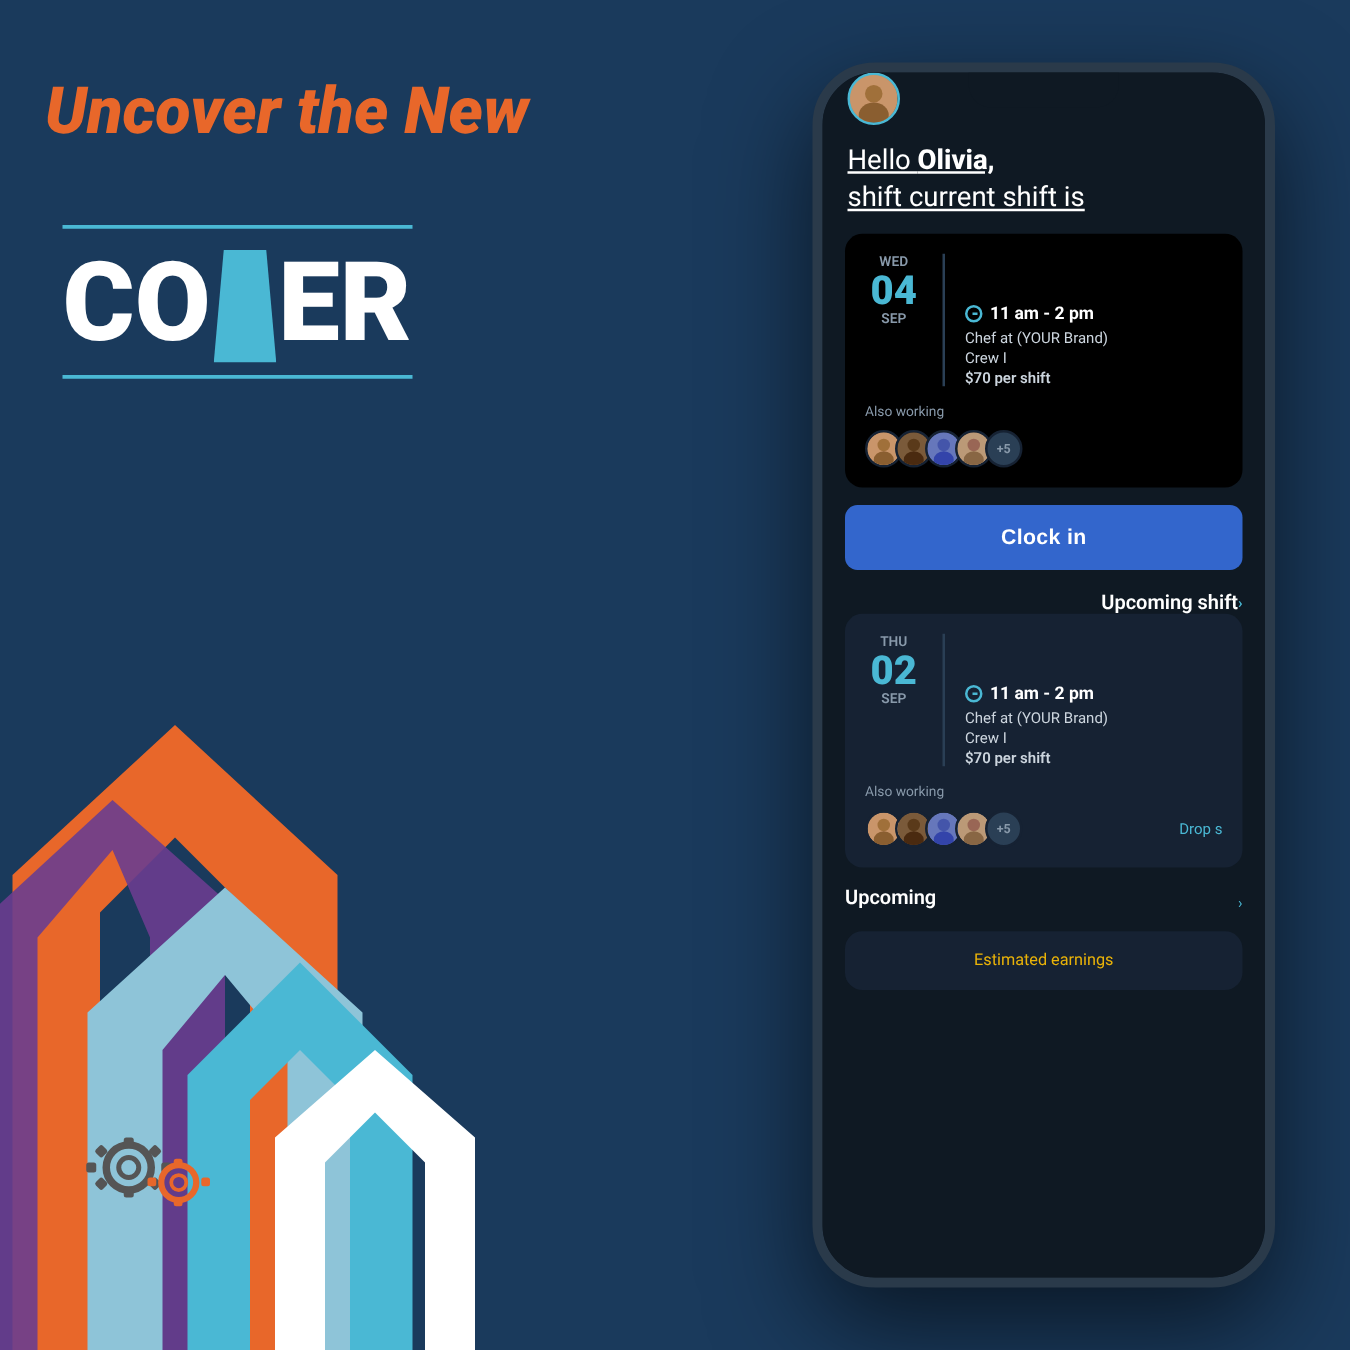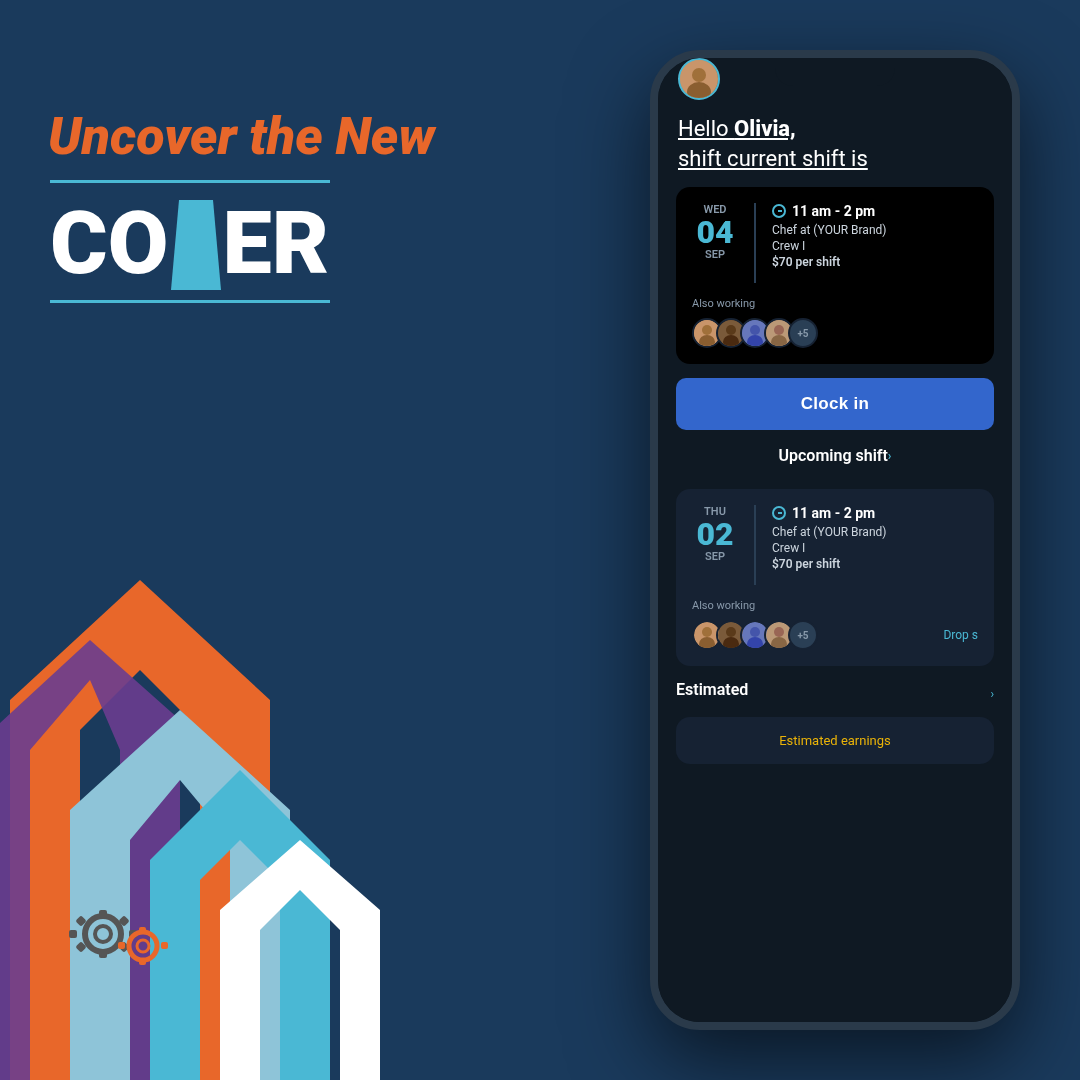--- a/index.html
+++ b/index.html
@@ -18,27 +18,26 @@
       height: 1080px;
       background: #1a3a5c;
       position: relative;
       overflow: hidden;
       flex-shrink: 0;
     }
 
     .headline {
       position: absolute;
       top: 60px;
-      left: 48px;
+      left: 36px;
       font-size: 52px;
       font-weight: 900;
       color: #e8672a;
       line-height: 1.1;
       font-style: italic;
-      margin-top: 48px;
     }
 
     .logo-container {
       position: absolute;
       top: 180px;
       left: 50px;
       display: flex;
       flex-direction: column;
       align-items: flex-start;
     }
@@ -201,20 +200,21 @@
 
     .shift-details { flex: 1; }
     .shift-time {
       color: white;
       font-size: 14px;
       font-weight: 700;
       margin-bottom: 4px;
       display: flex;
       align-items: center;
       gap: 6px;
+      margin-top: 40px;
     }
     .clock-icon {
       width: 14px;
       height: 14px;
       border: 2px solid #4ab8d4;
       border-radius: 50%;
       position: relative;
       display: inline-block;
       flex-shrink: 0;
     }
@@ -276,26 +276,26 @@
       padding: 16px;
       font-size: 17px;
       font-weight: 600;
       cursor: pointer;
       margin-bottom: 16px;
       letter-spacing: 0.3px;
     }
 
     .section-header {
       display: flex;
-      justify-content: center;
+      justify-content: flex-end;
       align-items: center;
       color: white;
       font-size: 16px;
       font-weight: 600;
-      margin-bottom: 24px;
+      margin-bottom: 0;
     }
 
     .section-view { color: #4ab8d4; font-size: 12px; }
 
     
     .upcoming-card {
       background: #162233;
       border-radius: 14px;
       padding: 16px;
       margin-bottom: 14px;
@@ -534,21 +534,21 @@
                   </svg>
                 </div>
               <div class="mini-avatar mini-avatar-plus" style="margin-right:0;">+5</div>
             </div>
             <span class="drop-s-text">Drop s</span>
           </div>
         </div>
 
         
         <div style="display:flex;justify-content:space-between;align-items:center;margin-bottom:10px;">
-          <span class="section-timesheet">Estimated</span>
+          <span class="section-timesheet">Upcoming</span>
           <span class="section-view">›</span>
         </div>
 
         <div class="timesheet-card">
           <div class="estimated-earnings">Estimated earnings</div>
         </div>
 
       </div>
     </div>
   </div>

